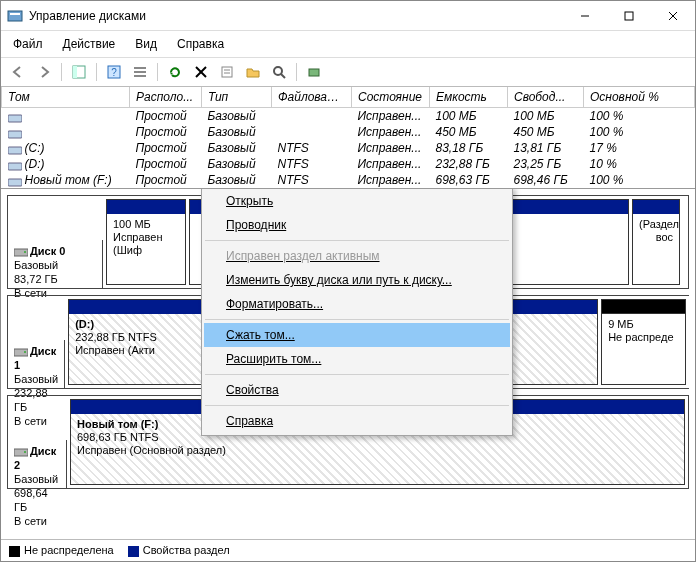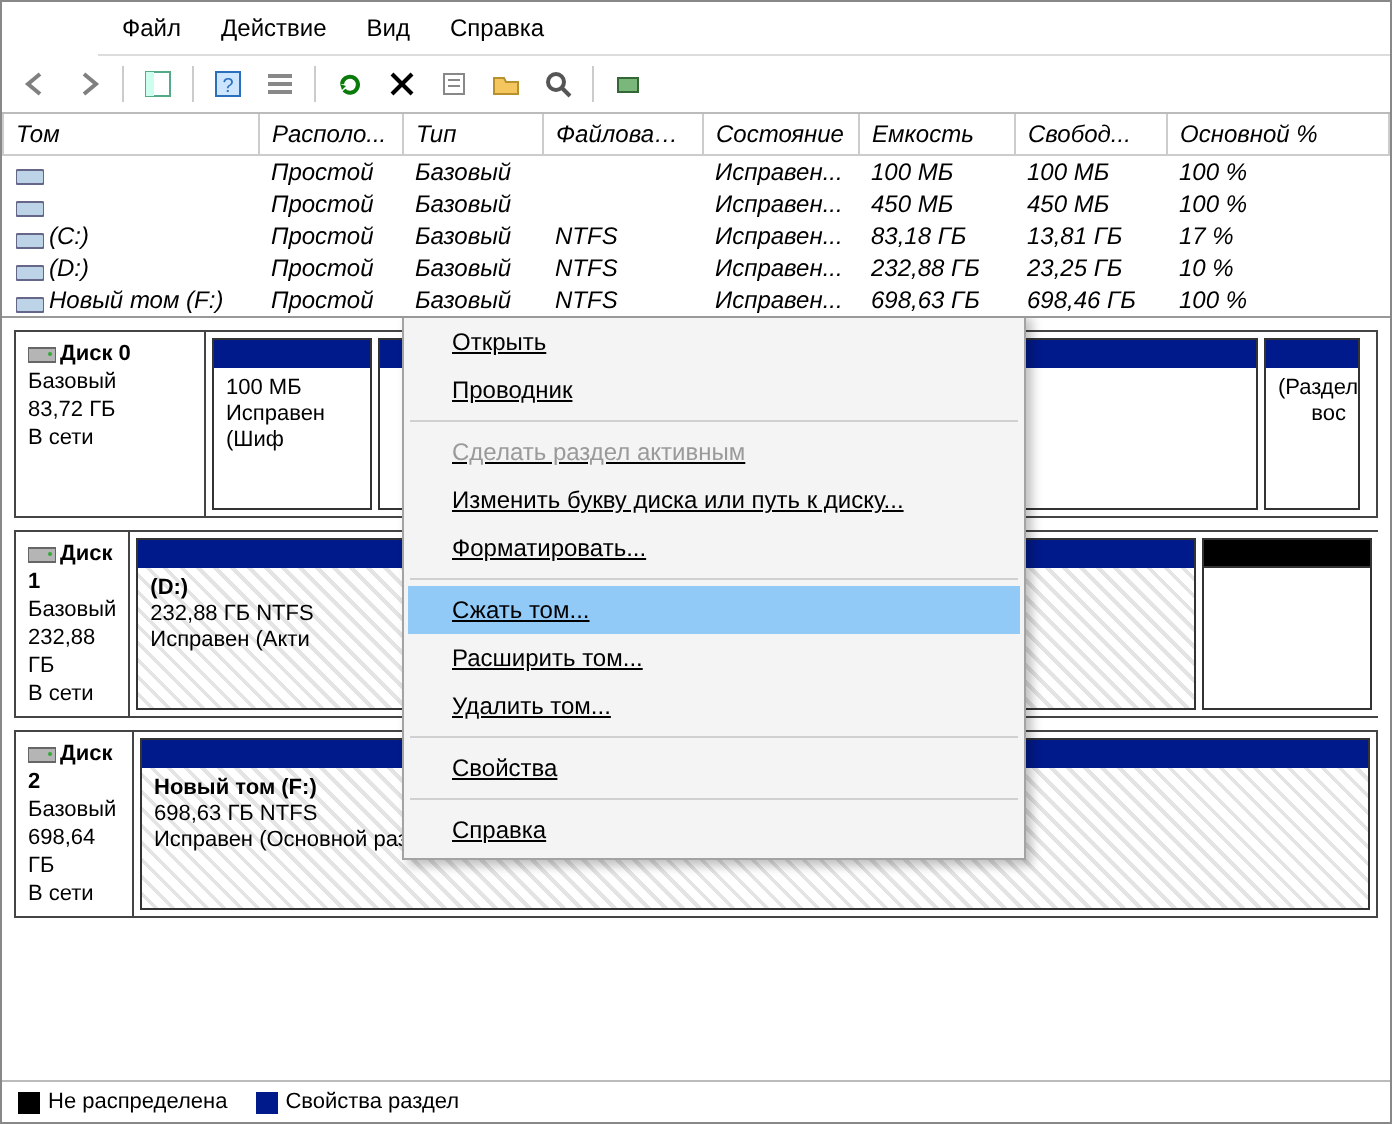--- a/index.html
+++ b/index.html
@@ -4,33 +4,33 @@
 <style>
   * { box-sizing: border-box; }
   html, body { margin: 0; padding: 0; font-family: "Segoe UI", Tahoma, sans-serif; font-size: 12px; color: #000; background: #fff; }
   .window { width: 696px; height: 562px; border: 1px solid #888; display: flex; flex-direction: column; background: #fff; }
   .titlebar { display: flex; align-items: center; height: 30px; padding-left: 6px; border-bottom: 1px solid #ddd; }
   .titlebar .icon { width: 16px; height: 16px; margin-right: 6px; }
   .titlebar .title { flex: 1; font-size: 12px; }
   .winbtns { display: flex; height: 30px; }
   .winbtn { width: 44px; display: flex; align-items: center; justify-content: center; }
   .winbtn svg { width: 10px; height: 10px; }
-  .menubar { display: flex; gap: 12px; padding: 4px 8px; font-size: 12px; border-bottom: 1px solid #ddd; align-items: center; margin-left: 48px; }
+  .menubar { display: flex; gap: 12px; padding: 4px 8px; font-size: 12px; border-bottom: 1px solid #ddd; align-items: center; }
   .menubar span { padding: 2px 4px; }
   .toolbar { display: flex; gap: 4px; padding: 3px 6px; border-bottom: 1px solid #bbb; align-items: center; }
   .tbtn { width: 22px; height: 22px; display: flex; align-items: center; justify-content: center; border: 1px solid transparent; }
   .tsep { width: 1px; height: 18px; background: #ccc; margin: 0 2px; }
   .table-wrap { border-bottom: 1px solid #999; font-style: italic; }
   table.volumes { width: 100%; border-collapse: collapse; table-layout: fixed; }
   table.volumes th { text-align: left; font-weight: normal; border: 1px solid #ccc; border-top: none; padding: 3px 6px; background: #fff; white-space: nowrap; overflow: hidden; text-overflow: ellipsis; }
   table.volumes td { padding: 1px 6px; white-space: nowrap; overflow: hidden; text-overflow: ellipsis; }
   .vol-icon { display: inline-block; width: 14px; height: 10px; vertical-align: middle; margin-right: 3px; }
   .disks-area { flex: 1; overflow: auto; padding: 6px; display: flex; flex-direction: column; gap: 6px; background: #fff; position: relative; }
   .disk-row { border: 1px solid #444; display: flex; height: 94px; }
-  .disk-info { width: 95px; border-right: 1px solid #444; padding: 4px 6px; font-size: 11px; line-height: 14px; }
+  .disk-info { width: 95px; border-right: 1px solid #444; padding: 4px 6px; font-size: 11px; line-height: 14px; margin-top: 44px; }
   .disk-info .dicon { display: inline-block; width: 14px; height: 12px; vertical-align: middle; margin-right: 2px; }
   .disk-info .dname { font-weight: bold; }
   .disk-parts { flex: 1; display: flex; padding: 3px; gap: 3px; background: #fff; }
   .part { border: 1px solid #333; display: flex; flex-direction: column; overflow: hidden; position: relative; }
   .part .cap { height: 14px; width: 100%; }
   .cap-blue { background: #001a8c; }
   .cap-black { background: #000; border-bottom: 1px solid #333; }
   .part .pbody { flex: 1; padding: 4px 6px; font-size: 11px; line-height: 13px; overflow: hidden; }
   .part .pbody .pname { font-weight: bold; }
   .part.selected { outline: none; }
@@ -42,20 +42,47 @@
   .ctxmenu .mi { padding: 5px 20px 5px 22px; font-size: 12px; white-space: nowrap; }
   .ctxmenu .mi.disabled { color: #9a9a9a; }
   .ctxmenu .mi.highlight { background: #91c9f7; }
   .ctxmenu .msep { height: 1px; background: #d0d0d0; margin: 3px 1px; }
 </style>
 </head>
 <body>
 
 <div class="window">
 
+  <div class="titlebar">
+    <span class="icon">
+      <svg viewBox="0 0 16 16">
+          <rect x="1" y="3" width="14" height="10" fill="#6fa3d2" stroke="#25567a"></rect>
+          <rect x="3" y="5" width="10" height="2" fill="#fff"></rect>
+        </svg>
+    </span>
+    <span class="title">Управление дисками</span>
+    <div class="winbtns">
+      <div class="winbtn">
+          <svg viewBox="0 0 10 10">
+            <line x1="1" y1="5" x2="9" y2="5" stroke="#000"></line>
+          </svg>
+        </div>
+      <div class="winbtn">
+          <svg viewBox="0 0 10 10">
+            <rect x="1" y="1" width="8" height="8" fill="none" stroke="#000"></rect>
+          </svg>
+        </div>
+      <div class="winbtn">
+          <svg viewBox="0 0 10 10">
+            <line x1="1" y1="1" x2="9" y2="9" stroke="#000"></line>
+            <line x1="9" y1="1" x2="1" y2="9" stroke="#000"></line>
+          </svg>
+        </div>
+    </div>
+  </div>
 
   <div class="menubar">
     <span>Файл</span>
     <span>Действие</span>
     <span>Вид</span>
     <span>Справка</span>
   </div>
 
   <div class="toolbar">
     <div class="tbtn">
@@ -216,27 +243,26 @@
         </tbody>
     </table>
   </div>
 
   <div class="disks-area" id="disks-area">
 
     <div class="ctxmenu" style="left:200px; top:-3px;text-decoration:underline;">
       <div class="mi">Открыть</div>
       <div class="mi">Проводник</div>
       <div class="msep"></div>
-      <div class="mi disabled">Сделать раздел активным</div>
+      <div class="mi disabled">Исправен раздел активным</div>
       <div class="mi">Изменить букву диска или путь к диску...</div>
       <div class="mi">Форматировать...</div>
       <div class="msep"></div>
       <div class="mi highlight">Сжать том...</div>
       <div class="mi">Расширить том...</div>
-      <div class="mi">Удалить том...</div>
       <div class="msep"></div>
       <div class="mi">Свойства</div>
       <div class="msep"></div>
       <div class="mi">Справка</div>
     </div>
   <div class="disk-row">
         <div class="disk-info"><span class="dicon"><svg viewBox="0 0 14 12">
               <rect x="0" y="3" width="14" height="7" fill="#b5b5b5" stroke="#666"></rect>
               <circle cx="11" cy="6" r="1" fill="#3a3"></circle>
             </svg></span><span class="dname">Диск 0</span><br>Базовый<br>83,72 ГБ<br>В сети</div>
@@ -269,20 +295,24 @@
           <div class="part selected" style="width: 530px;">
             <div class="cap cap-blue"></div>
             <div class="pbody">
               <div class="pname">(D:)</div>
               <div>232,88 ГБ NTFS</div>
               <div>Исправен (Акти</div>
             </div>
           </div>
           <div class="part" style="width: 85px;">
             <div class="cap cap-black"></div>
+            <div class="pbody">
+              <div>9 МБ</div>
+              <div>Не распреде</div>
+            </div>
           </div>
         </div>
       </div>
       <div class="disk-row">
         <div class="disk-info"><span class="dicon"><svg viewBox="0 0 14 12">
               <rect x="0" y="3" width="14" height="7" fill="#b5b5b5" stroke="#666"></rect>
               <circle cx="11" cy="6" r="1" fill="#3a3"></circle>
             </svg></span><span class="dname">Диск 2</span><br>Базовый<br>698,64 ГБ<br>В сети</div>
         <div class="disk-parts">
           <div class="part selected" style="width: 615px;">

